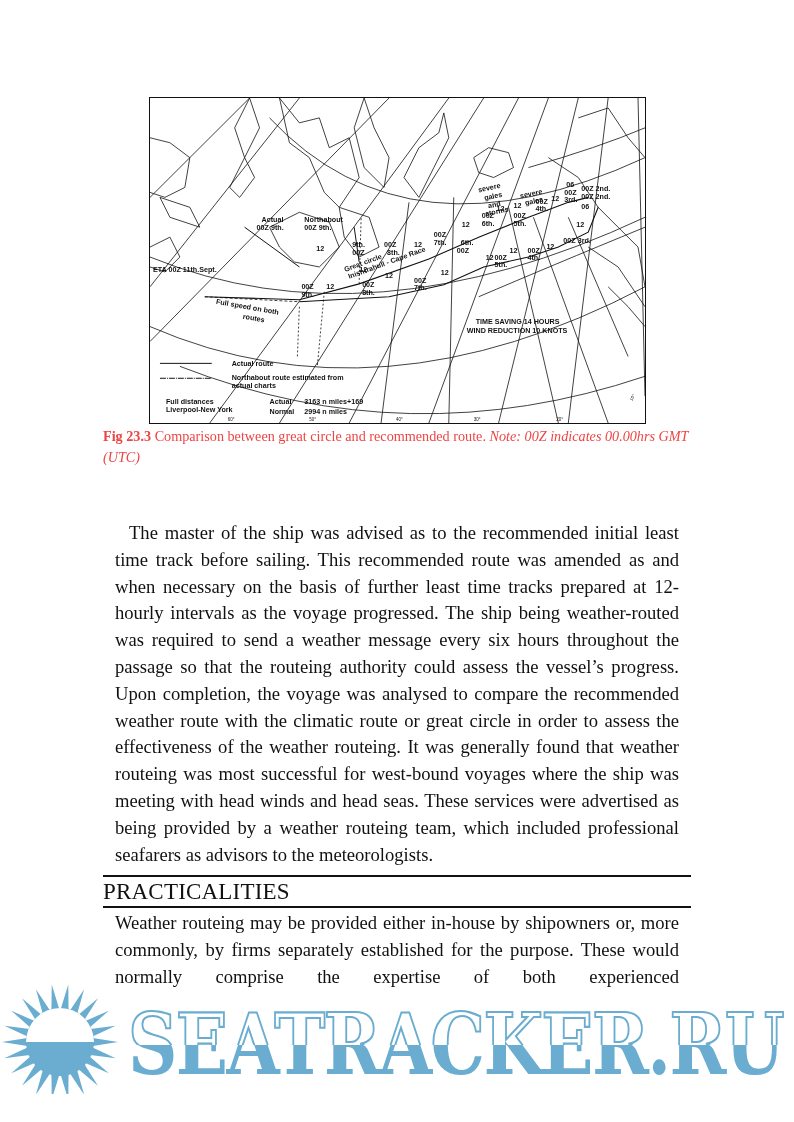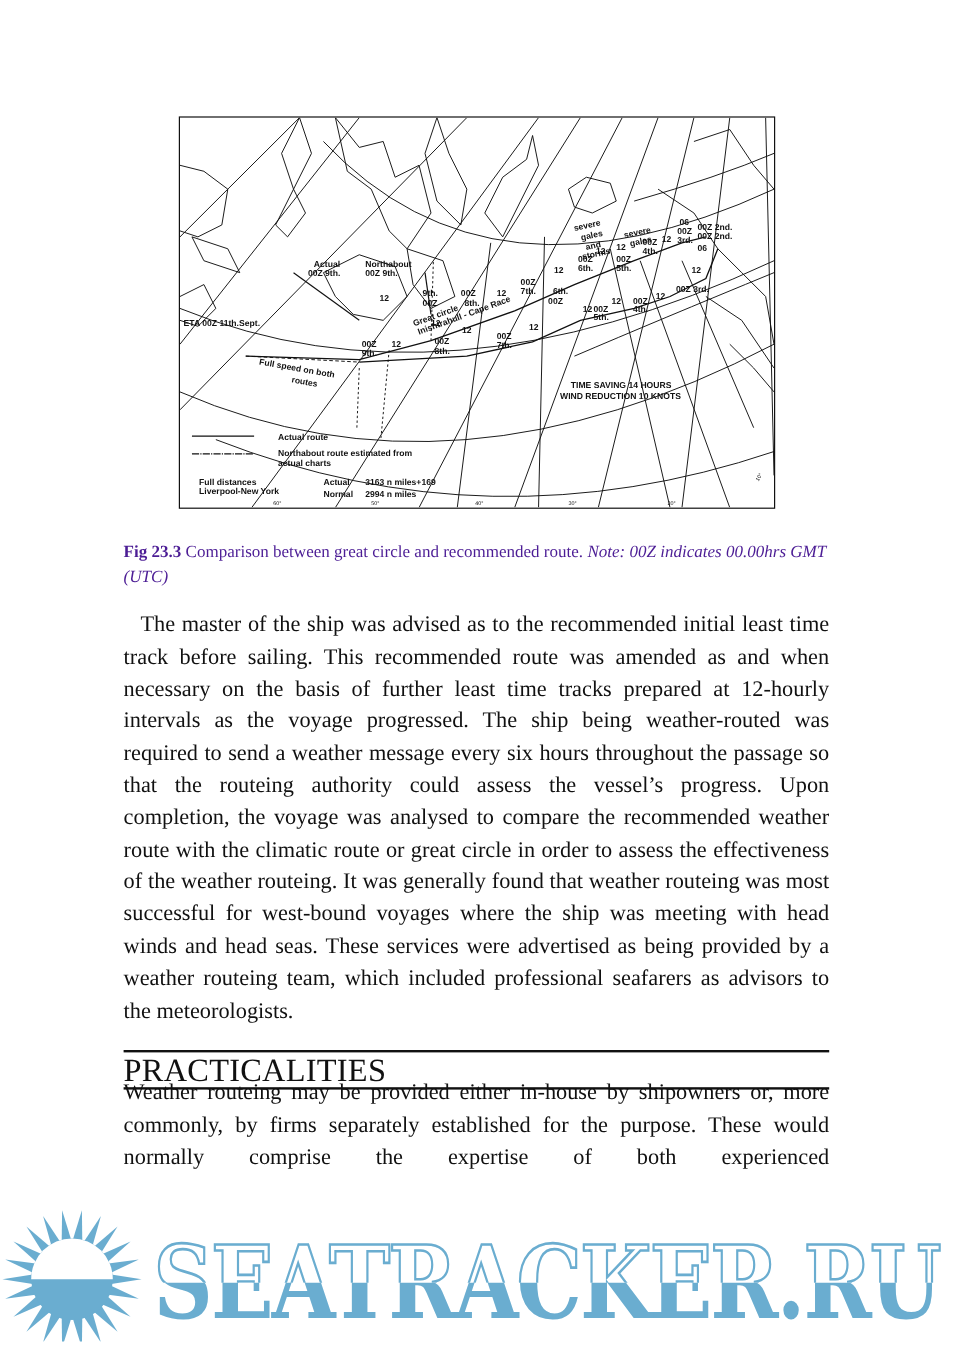--- a/index.html
+++ b/index.html
@@ -11,43 +11,43 @@
       position: absolute; left: 149px; top: 97px; width: 497px; height: 327px;
       border: 1.5px solid #111; box-sizing: border-box; background: #fff; overflow: hidden;
     }
     .figure svg { position: absolute; left: 0; top: 0; width: 100%; height: 100%; }
     .map-label {
       font-family: "Liberation Sans", "DejaVu Sans", sans-serif; font-size: 7.2px;
       fill: #111; font-weight: bold;
     }
     .map-label-sm { font-family: "Liberation Sans", "DejaVu Sans", sans-serif; font-size: 4.5px; fill: #111; }
     .caption {
-      position: absolute; left: 103px; top: 450px; width: 588px;
-      font-size: 14.2px; line-height: 21px; color: #4c1d95;
+      position: absolute; left: 103px; top: 426px; width: 588px;
+      font-size: 14.2px; line-height: 21px; color: #ef4444;
     }
     .caption .fig-no { font-weight: bold; }
     .caption .note { font-style: italic; }
     .body-text {
       position: absolute; left: 103px; width: 588px;
       font-size: 18.6px; line-height: 26.8px; text-align: justify; color: #111;
     }
     .p1 { top: 508px; }
-    .p1 p, .p2 p { margin: 0; }
+    .p1 p, .p2 p { margin: 12px; }
     .p1 p { text-indent: 14px; }
     .section-heading {
       position: absolute; left: 103px; top: 875px; width: 588px; height: 33px;
       border-top: 2.5px solid #111; border-bottom: 2.5px solid #111; box-sizing: border-box;
     }
     .section-heading span {
-      position: absolute; left: 0; top: 1px; font-size: 27px; letter-spacing: 0.2px; line-height: 28px;
+      position: absolute; left: 0; top: 1px; font-size: 23px; letter-spacing: 0.2px; line-height: 28px;
     }
     .p2 { top: 898px; }
     .p2 .last-line { text-align-last: justify; }
     .watermark {
-      position: absolute; left: 0; top: 1001px; width: 794px; height: 117px;
+      position: absolute; left: 0; top: 977px; width: 794px; height: 117px;
     }
     .watermark svg { width: 100%; height: 100%; }
     .wm-text {
       font-family: "DejaVu Serif", "Liberation Serif", serif; font-weight: bold;
       font-size: 84px; letter-spacing: -2px;
     }
   </style>
 </head>
 <body>
 

